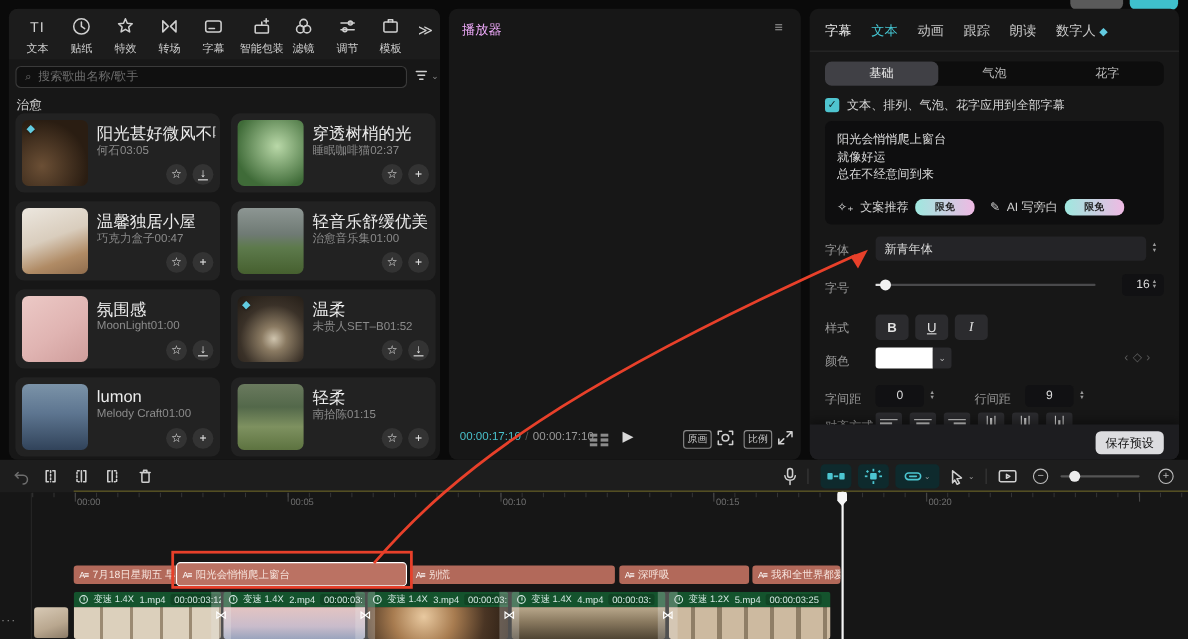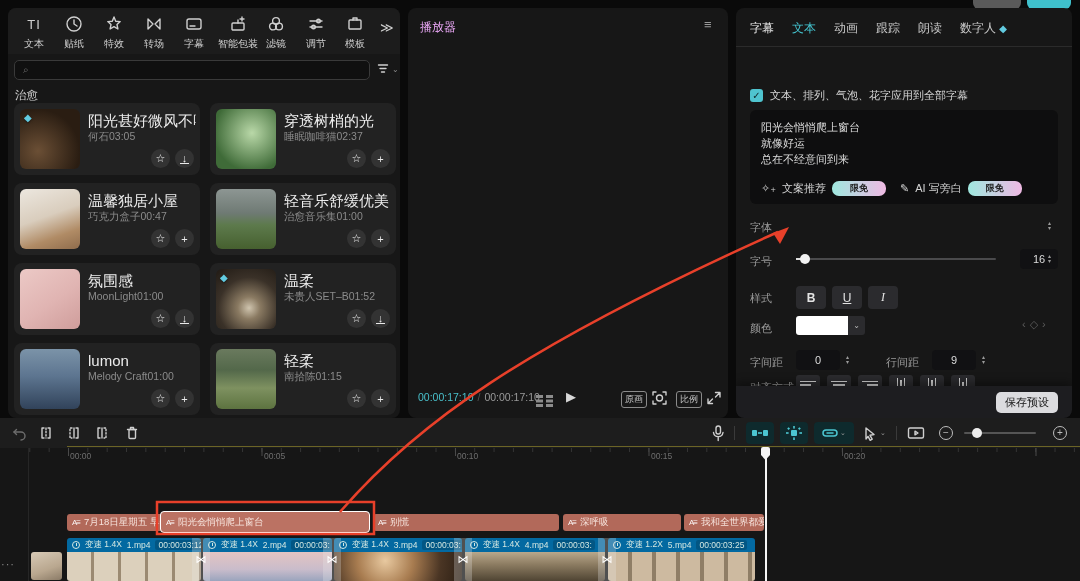--- a/index.html
+++ b/index.html
@@ -70,21 +70,21 @@
   .tl-ic { position:absolute; top:5px; width:20px; height:20px; display:flex; align-items:center; justify-content:center; cursor:pointer; }
   .cy-btn { position:absolute; top:4px; height:22px; border-radius:4px; background:#0e2a2d; display:flex; align-items:center; justify-content:center; gap:2px; cursor:pointer; }
   .ruler { position:absolute; left:28px; right:0; top:448px; height:22px;
            background-image:linear-gradient(90deg,#4a4a4a 0 1px,transparent 1px),linear-gradient(90deg,#353535 0 1px,transparent 1px);
            background-size:193.5px 8px,19.35px 4px; background-position:40px 0,40px 0; background-repeat:repeat-x; }
   .rlab { position:absolute; top:3px; font-size:8.5px; color:#6e6e6e; }
   .subclip { position:absolute; top:514px; height:17px; background:#b2695a; border-radius:3px; color:#f6e3dc; font-size:9.5px; display:flex; align-items:center; padding:0 5px; gap:4px; overflow:hidden; white-space:nowrap; }
   .subclip .a-ic { font-size:8px; color:#fff; opacity:.95; letter-spacing:-1px; }
   .subclip.sel { top:511px; height:22px; background:#bb7263; border:1.5px solid #fff; border-radius:4px; z-index:4; }
   .vclip { position:absolute; top:538px; height:43px; border-radius:3px; overflow:hidden; }
-  .vlabel { height:14px; background:#0369a1; color:#d4e8e2; font-size:8.5px; display:flex; align-items:center; gap:5px; padding:0 5px; white-space:nowrap; overflow:hidden; }
+  .vlabel { height:14px; background:#14532d; color:#d4e8e2; font-size:8.5px; display:flex; align-items:center; gap:5px; padding:0 5px; white-space:nowrap; overflow:hidden; }
   .vlabel .chip { background:rgba(0,0,0,.18); border-radius:2px; padding:0 3px; }
   .sp-ic { width:8px; height:8px; border:1px solid #d4e8e2; border-radius:50%; position:relative; flex:none; }
   .sp-ic:after { content:""; position:absolute; left:3px; top:1px; width:1px; height:3px; background:#d4e8e2; }
   .vthumb { height:29px; }
   .trans { position:absolute; top:538px; width:18px; height:43px; background:rgba(235,235,235,.28); z-index:3; display:flex; align-items:center; justify-content:center; color:#fff; font-size:11px; }
   .playhead-line { position:absolute; width:1.5px; background:#f5f5f5; z-index:6; }
   .playhead-cap { position:absolute; width:9px; height:13px; background:#f5f5f5; z-index:6; clip-path:polygon(0 0,100% 0,100% 62%,50% 100%,0 62%); border-radius:2px; }
   .annot { position:absolute; left:0; top:0; z-index:9; pointer-events:none; }
   .dots { color:#8a8a8a; font-size:11px; letter-spacing:1px; }
 </style>
@@ -173,20 +173,21 @@
               <path d="M8 6V4h4v2"></path>
             </svg>
           </span>
         <span class="lbl">模板</span>
       </div>
       <div class="abs" style="left:372px;top:12px;color:#cfcfcf;font-size:13px;cursor:pointer;">≫</div>
     </div>
 
     <div class="search abs" style="left:6px;top:52px;width:356px;height:20px;">
       <span style="color:#6d6d6d;font-size:10px;">⌕</span>
+      <input placeholder="搜索歌曲名称/歌手" style="">
     </div>
     <div class="abs" style="left:368px;top:54px;display:flex;align-items:center;gap:2px;cursor:pointer;">
       <svg class="ic" width="14" height="14">
           <path d="M2.5 3h9M4 6.5h6M5.5 10h3"></path>
         </svg>
       <span style="color:#8a8a8a;font-size:8px;">⌄</span>
     </div>
 
     <div class="abs" style="left:7px;top:80px;font-size:11.5px;color:#cfcfcf;">治愈</div>
 
@@ -305,20 +306,25 @@
   <div class="panel abs" style="left:736px;top:8px;width:336px;height:410px;overflow:hidden;">
 
     <div class="abs itab bright" style="left:14px;top:12px;">字幕</div>
     <div class="abs itab active" style="left:56px;top:12px;">文本</div>
     <div class="abs itab" style="left:98px;top:12px;">动画</div>
     <div class="abs itab" style="left:140px;top:12px;">跟踪</div>
     <div class="abs itab" style="left:182px;top:12px;">朗读</div>
     <div class="abs itab" style="left:224px;top:12px;"><span>数字人</span> <span style="color:#62cbe0;font-size:10px;">◆</span></div>
     <div class="abs" style="left:0;top:38px;width:336px;height:1px;background:#2b2b2b;"></div>
 
+    <div class="seg abs" style="left:14px;top:48px;width:308px;">
+      <div class="s active">基础</div>
+      <div class="s">气泡</div>
+      <div class="s">花字</div>
+    </div>
 
     <div class="abs" style="left:14px;top:80px;display:flex;align-items:center;gap:7px;">
       <span class="chk">✓</span>
       <span style="font-size:11px;color:#d6d6d6;">文本、排列、气泡、花字应用到全部字幕</span>
     </div>
 
     <div class="abs" style="left:14px;top:102px;width:308px;height:94px;background:#0e0e0f;border-radius:6px;">
       <div style="padding:9px 11px;font-size:11px;line-height:16px;color:#dcdcdc;white-space:pre-line;">阳光会悄悄爬上窗台
 就像好运
 总在不经意间到来</div>
@@ -328,20 +334,23 @@
         <span class="badge">限免</span>
       </div>
       <div class="abs" style="left:150px;bottom:8px;display:flex;align-items:center;gap:6px;">
         <span style="color:#d2d2d2;font-size:11px;">✎</span>
         <span class="ai-lbl">AI 写旁白</span>
         <span class="badge">限免</span>
       </div>
     </div>
 
     <div class="abs ins-label" style="left:14px;top:212px;">字体</div>
+    <div class="abs ins-input" style="left:60px;top:207px;width:246px;height:22px;">
+        <span>新青年体</span>
+      </div>
     <div class="abs stepper" style="left:312px;top:209px;height:18px;">
         <span>▴</span>
         <span>▾</span>
       </div>
 
     <div class="abs ins-label" style="left:14px;top:246px;">字号</div>
     <div class="abs" style="left:60px;top:250px;width:200px;height:2px;background:#4a4a4c;border-radius:1px;">
       <div style="position:absolute;left:0;top:0;width:8px;height:2px;background:#ddd;"></div>
       <div style="position:absolute;left:4px;top:-4px;width:10px;height:10px;border-radius:50%;background:#f2f2f2;"></div>
     </div>

